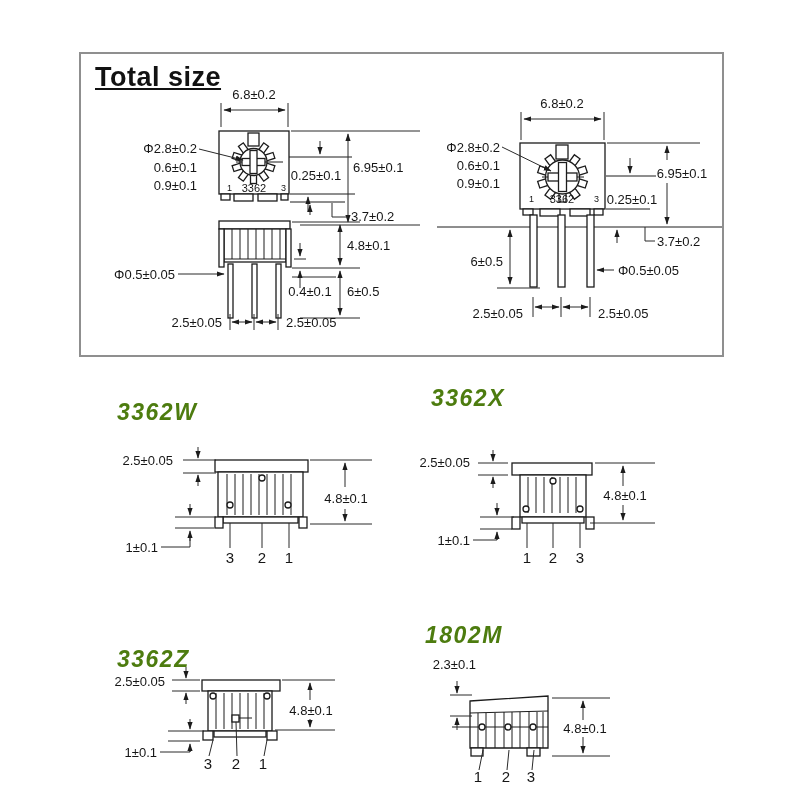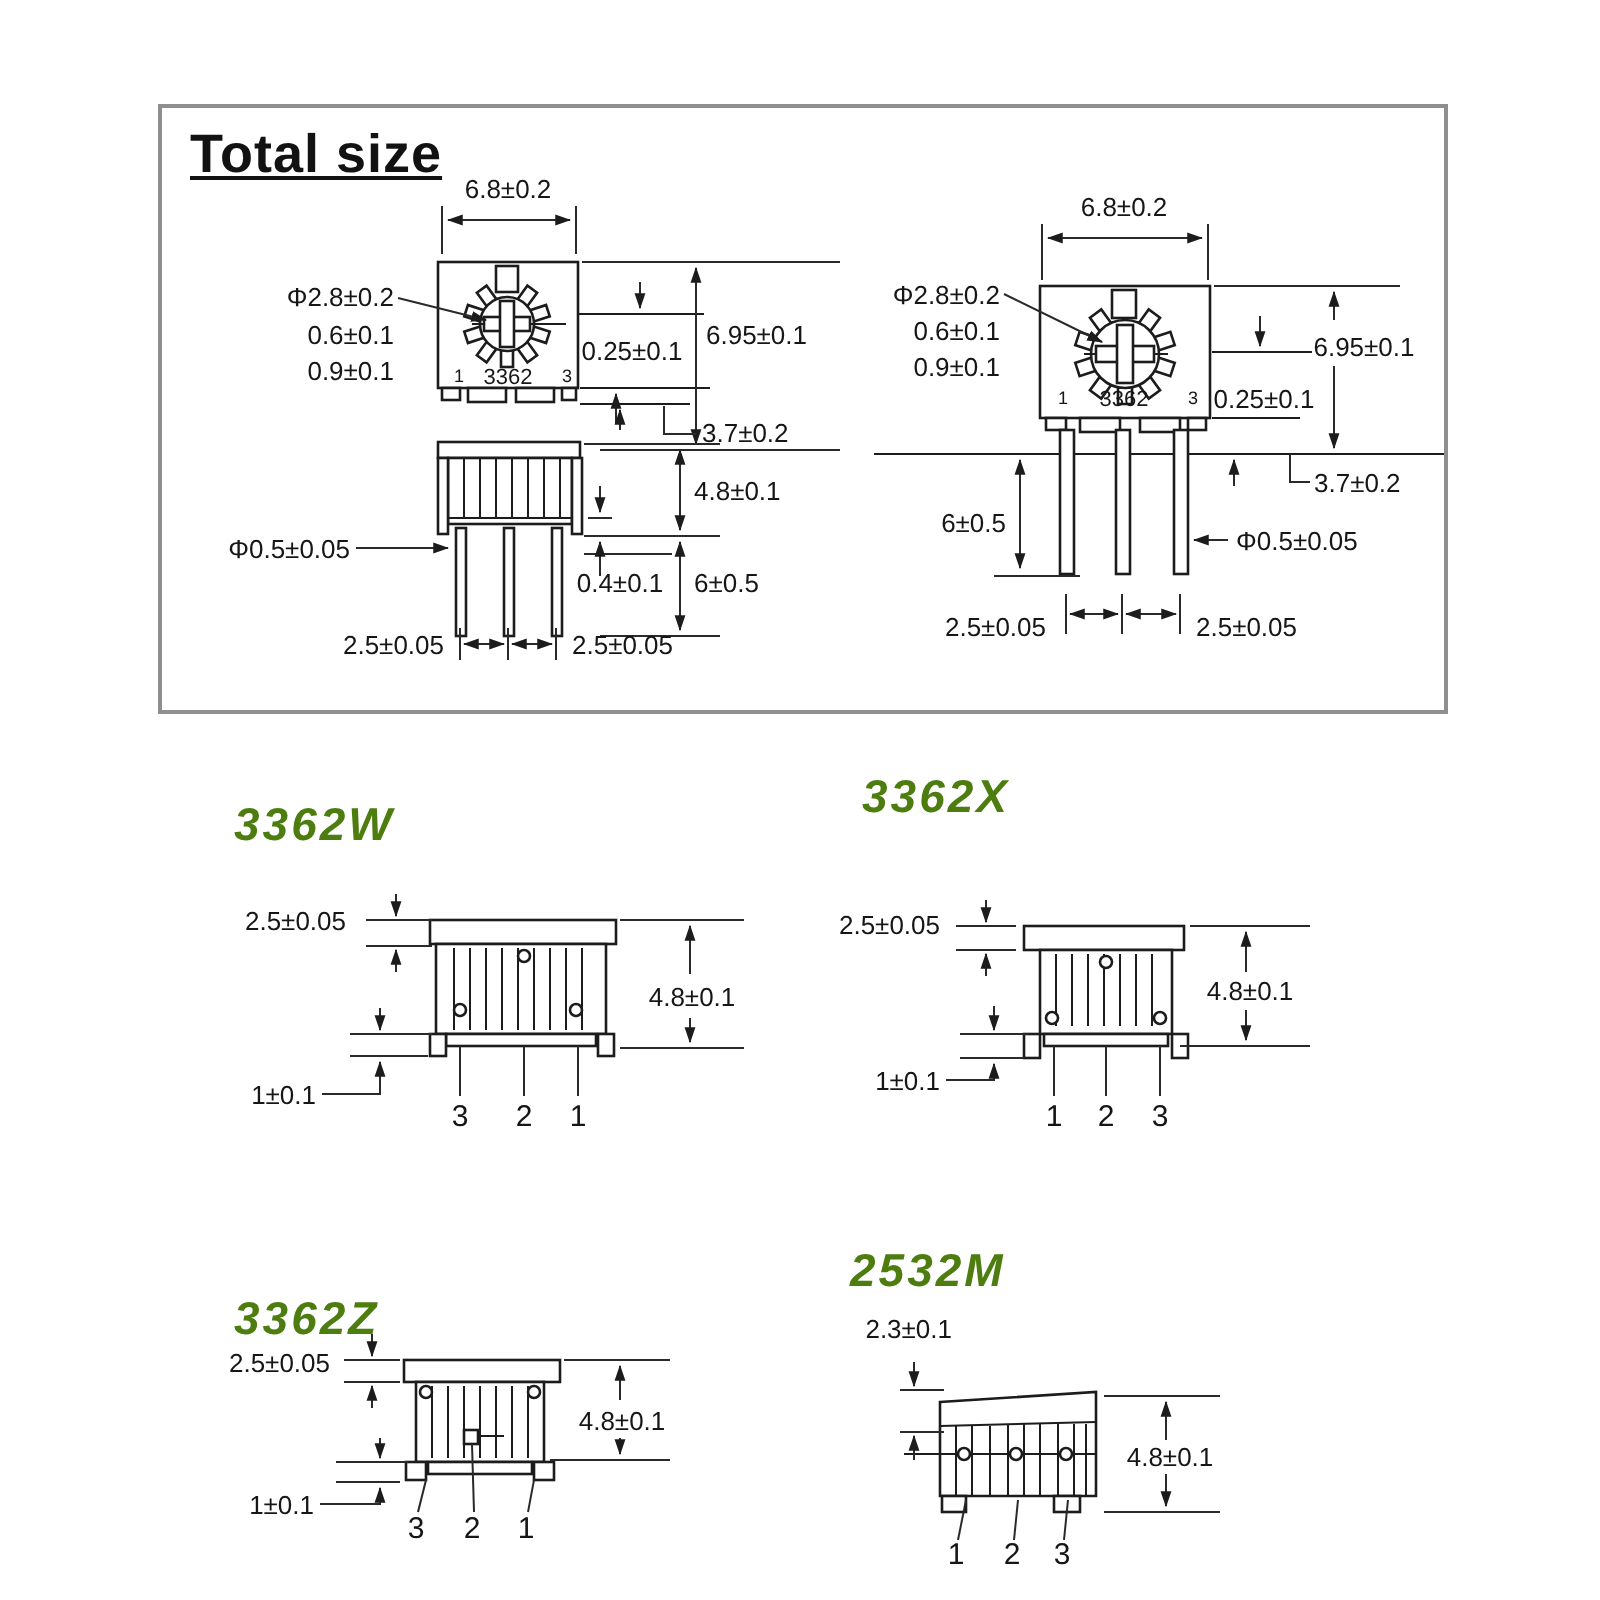--- a/index.html
+++ b/index.html
@@ -252,21 +252,21 @@
     <line class="dimline" x1="535" y1="307" x2="559" y2="307" marker-start="url(#aR)" marker-end="url(#aR)"></line>
     <line class="dimline" x1="563" y1="307" x2="588" y2="307" marker-start="url(#aR)" marker-end="url(#aR)"></line>
     <text class="dim" x="523" y="318" text-anchor="end">2.5±0.05</text>
     <text class="dim" x="598" y="318">2.5±0.05</text>
   </g>
 </svg>
 
 <div id="title-w" class="variant-title">3362W</div>
 <div id="title-x" class="variant-title">3362X</div>
 <div id="title-z" class="variant-title">3362Z</div>
-<div id="title-m" class="variant-title">2532M</div>
+<div id="title-m" class="variant-title">1802M</div>
 
 <svg style="left:80px;top:425px;" width="320" height="160" viewBox="80 425 320 160">
   <defs>
     <marker id="aW" viewBox="0 0 10 10" refX="9.2" refY="5" markerWidth="8" markerHeight="8" orient="auto-start-reverse">
       <path d="M0 1.6 L10 5 L0 8.4 z" fill="#1c1c1c"></path>
     </marker>
   </defs>
   <g>
     <rect class="part" x="215" y="460" width="93" height="12"></rect>
     <rect class="part" x="218" y="472" width="85" height="45"></rect>

